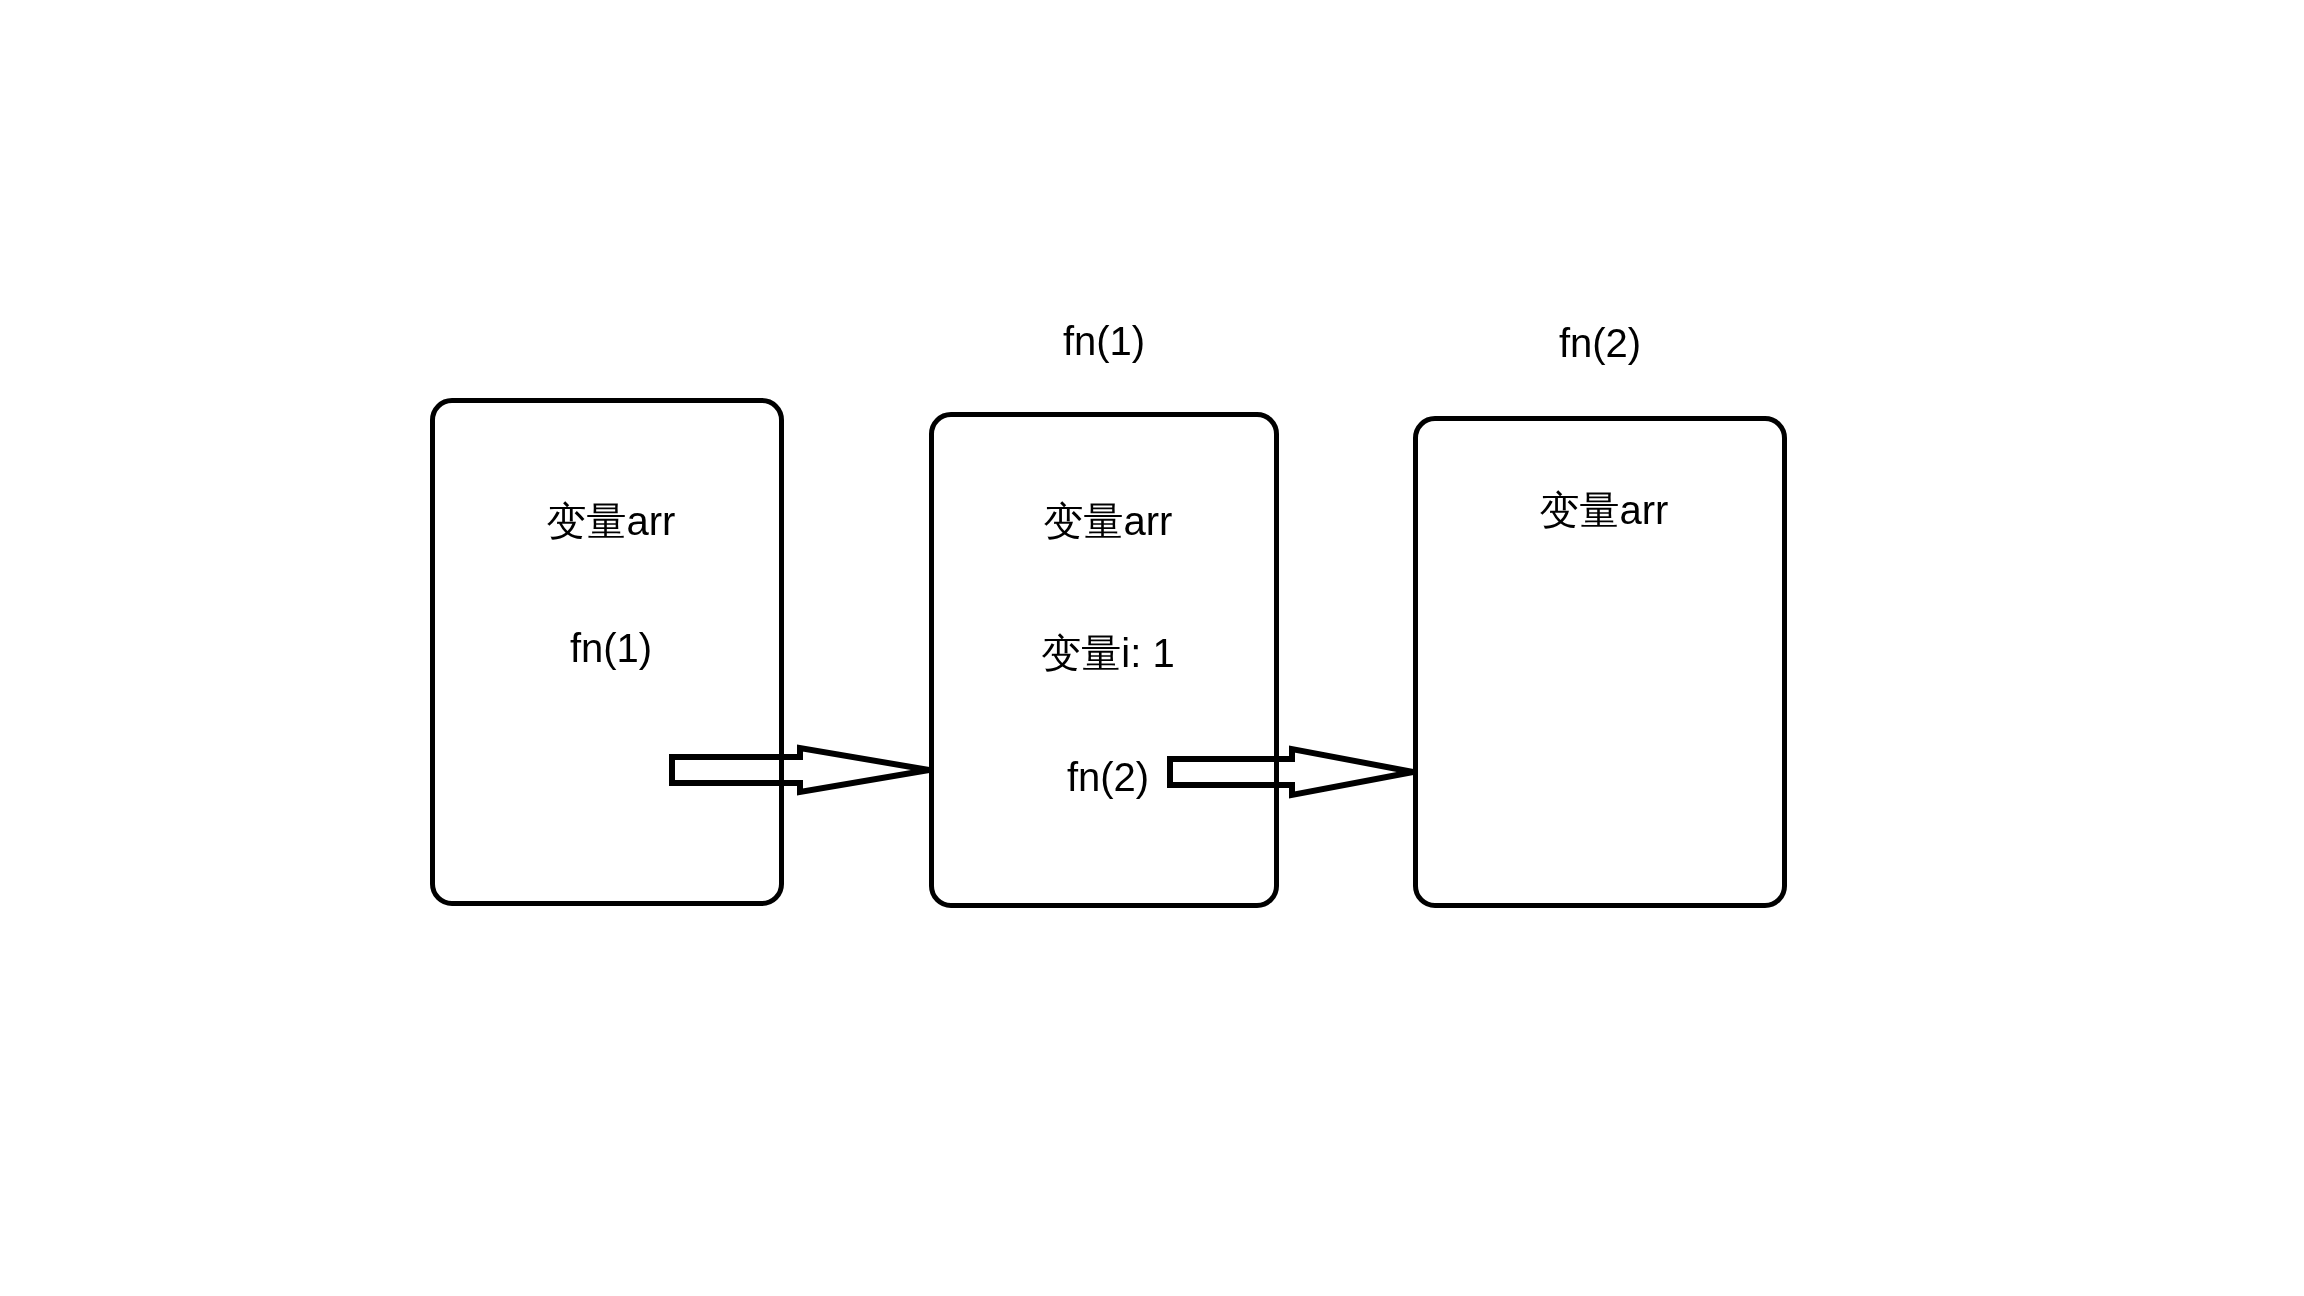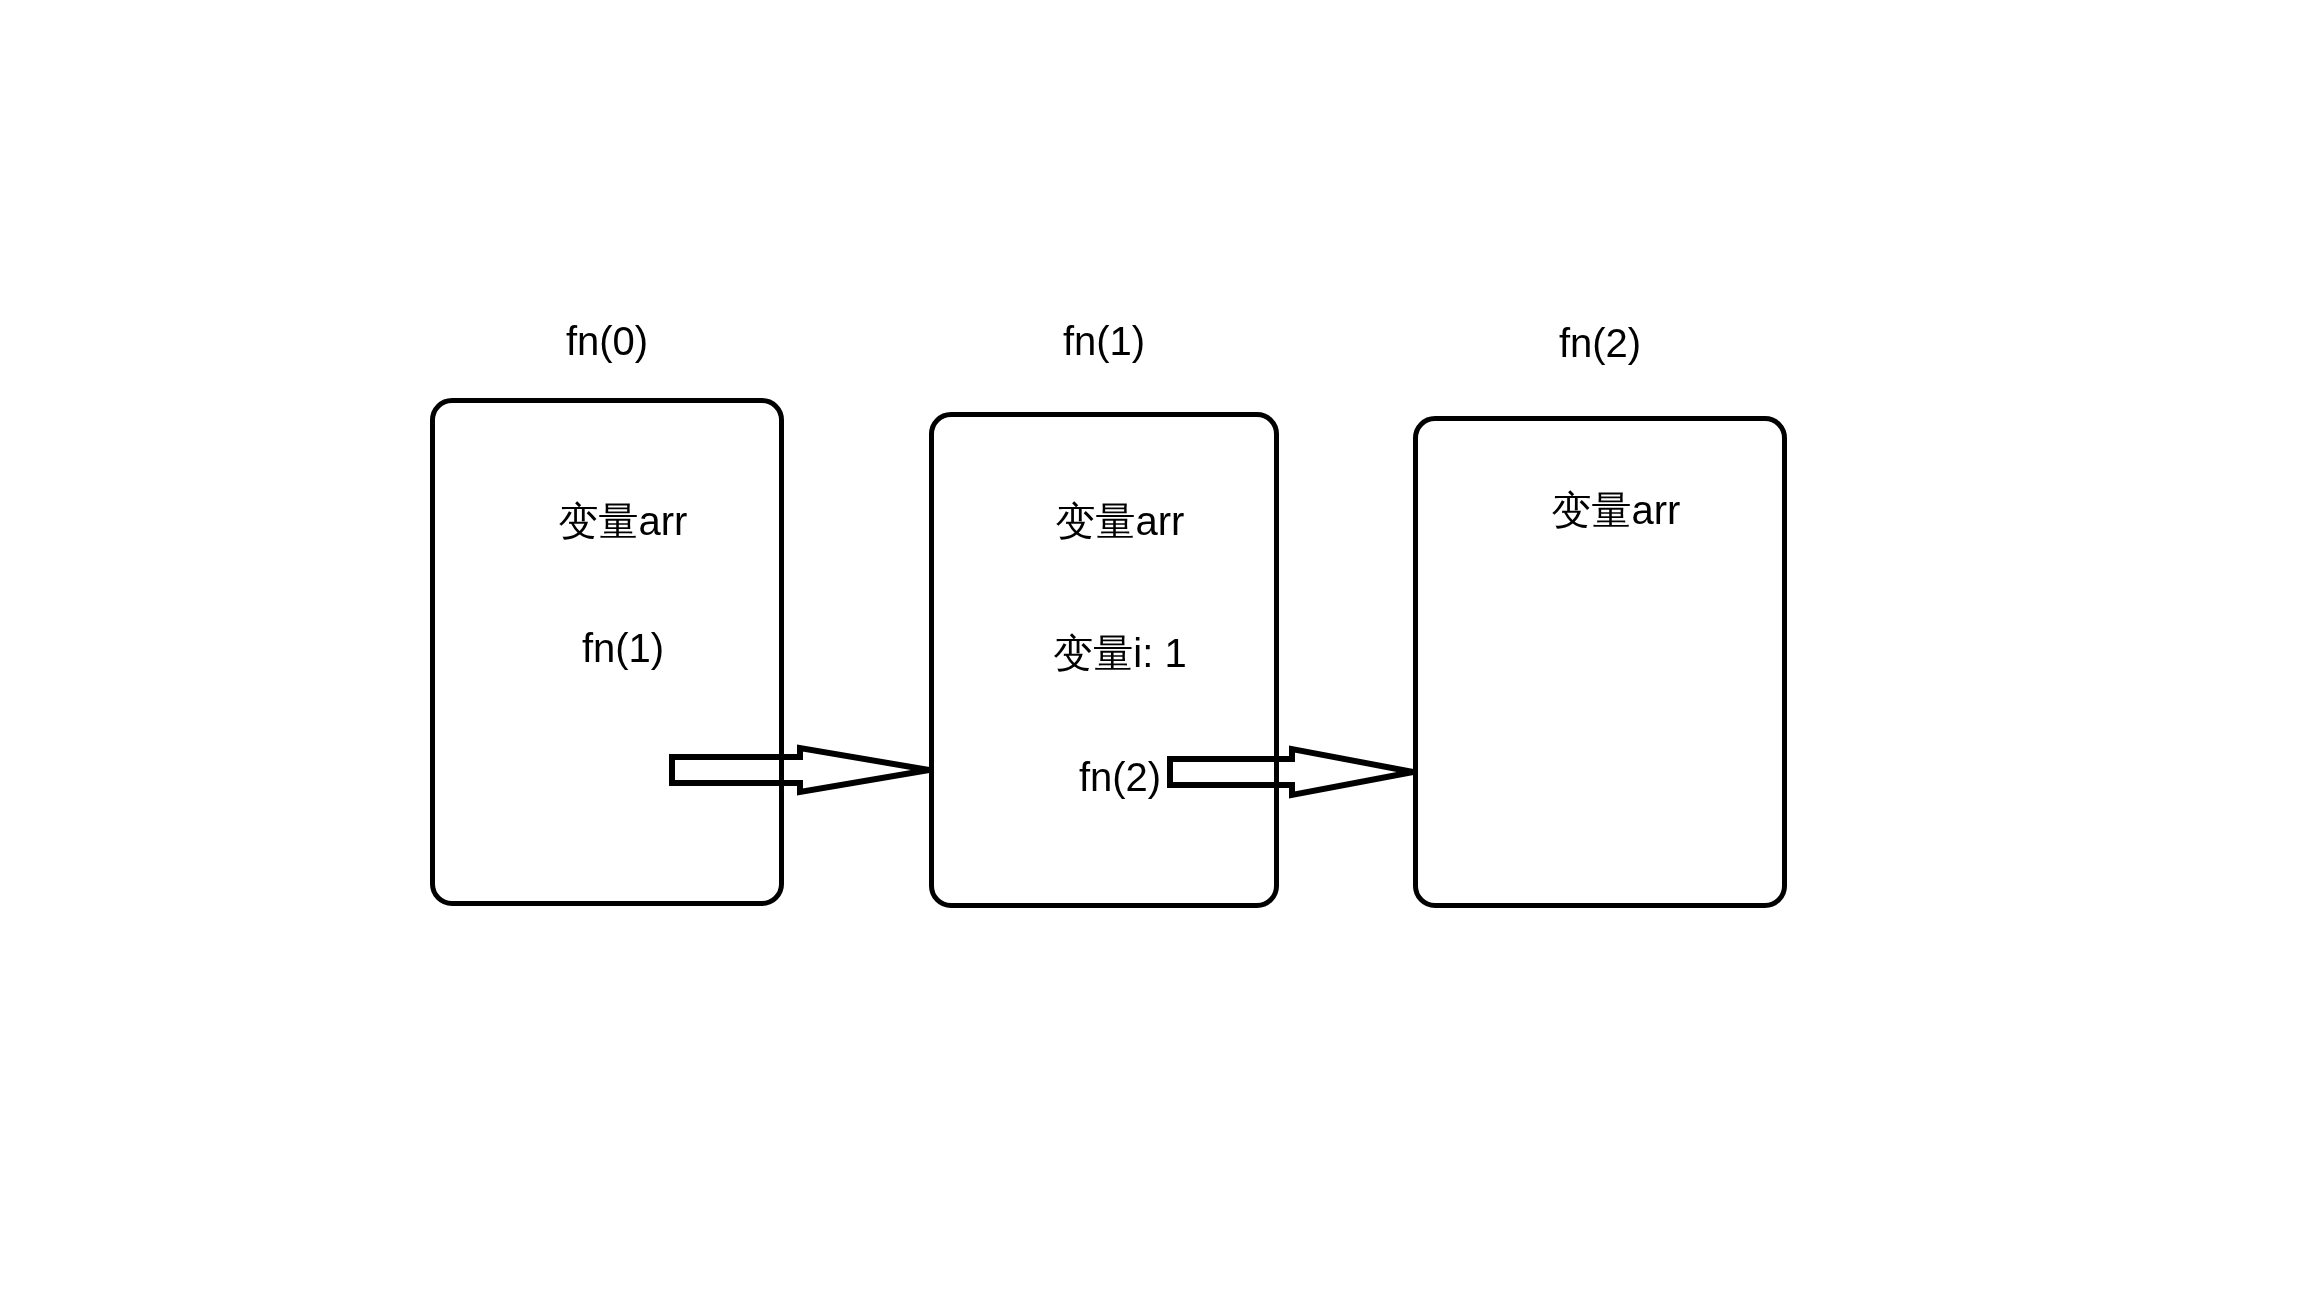--- a/index.html
+++ b/index.html
@@ -26,21 +26,21 @@
   .frame-title {
     position: absolute;
     font-size: 40px;
     line-height: 48px;
     text-align: center;
     color: #000000;
     white-space: nowrap;
   }
   .row {
     position: absolute;
-    left: 16px;
+    left: 4px;
     width: 100%;
     text-align: center;
     font-size: 40px;
     line-height: 46px;
     transform: translateY(-50%);
     color: #000000;
     white-space: nowrap;
   }
   
   #frame-0 { left: 430px;  top: 398px; width: 354px; height: 508px; }
@@ -75,21 +75,20 @@
     stroke: #000000;
     stroke-width: 6;
     stroke-linejoin: miter;
   }
 </style>
 </head>
 <body>
 
 <div id="canvas">
 
-  <div class="frame-title" id="title-0">fn(0)</div>
   <div class="frame-title" id="title-1">fn(1)</div>
   <div class="frame-title" id="title-2">fn(2)</div>
 
   <div class="frame" id="frame-0">
     <div class="row">变量arr</div>
     <div class="row">fn(1)</div>
   </div>
 
   <div class="frame" id="frame-1">
     <div class="row">变量arr</div>

